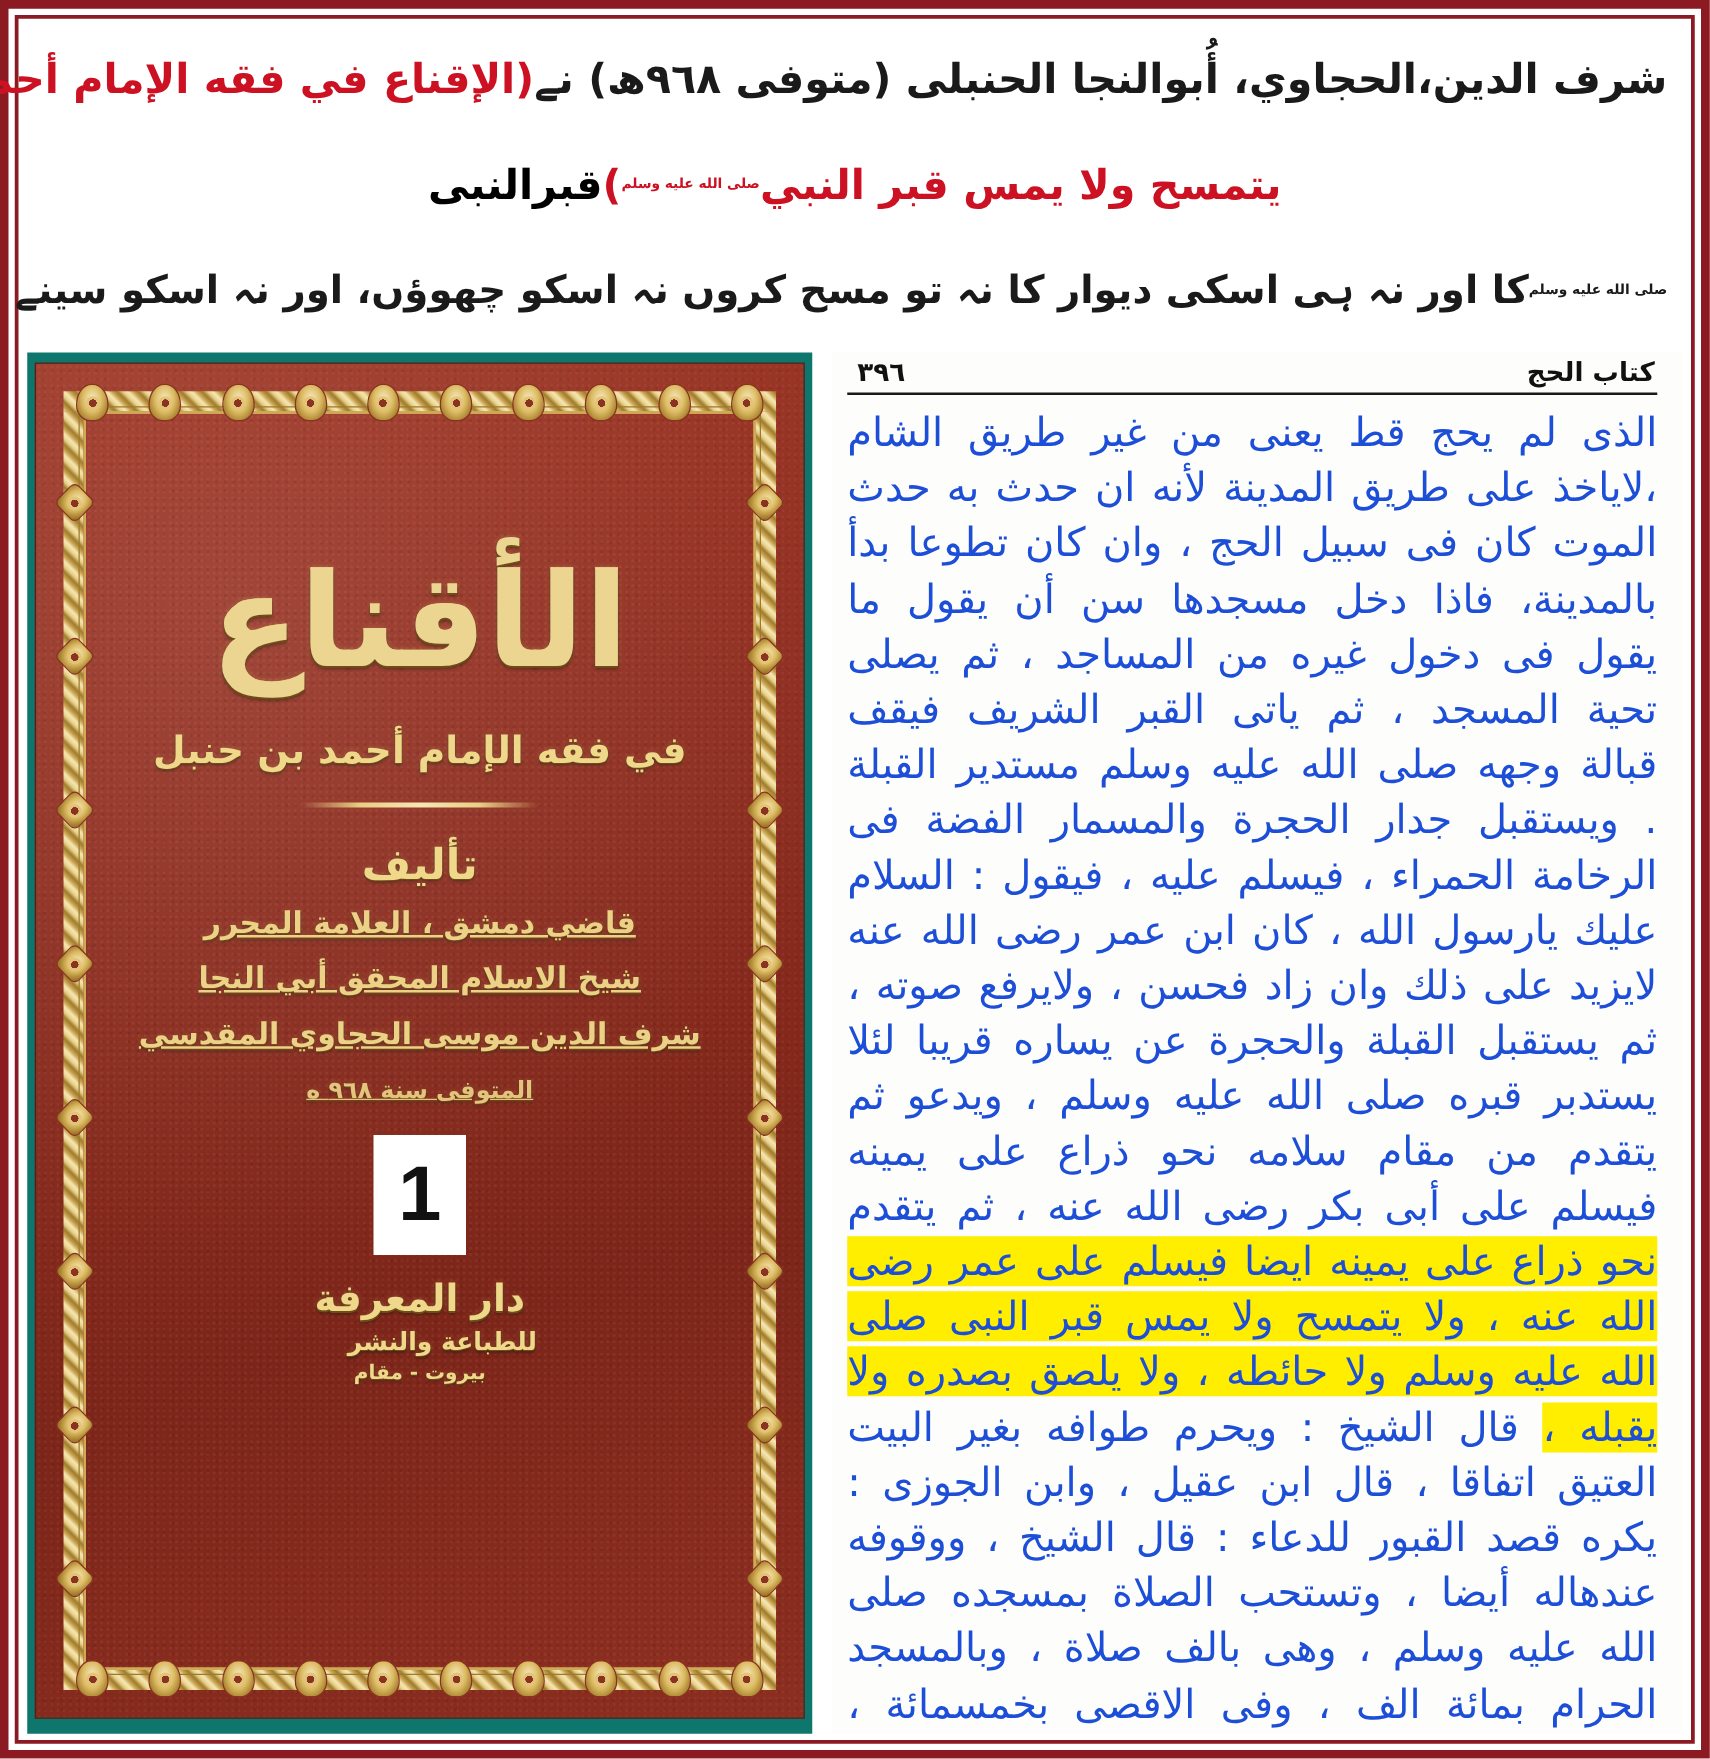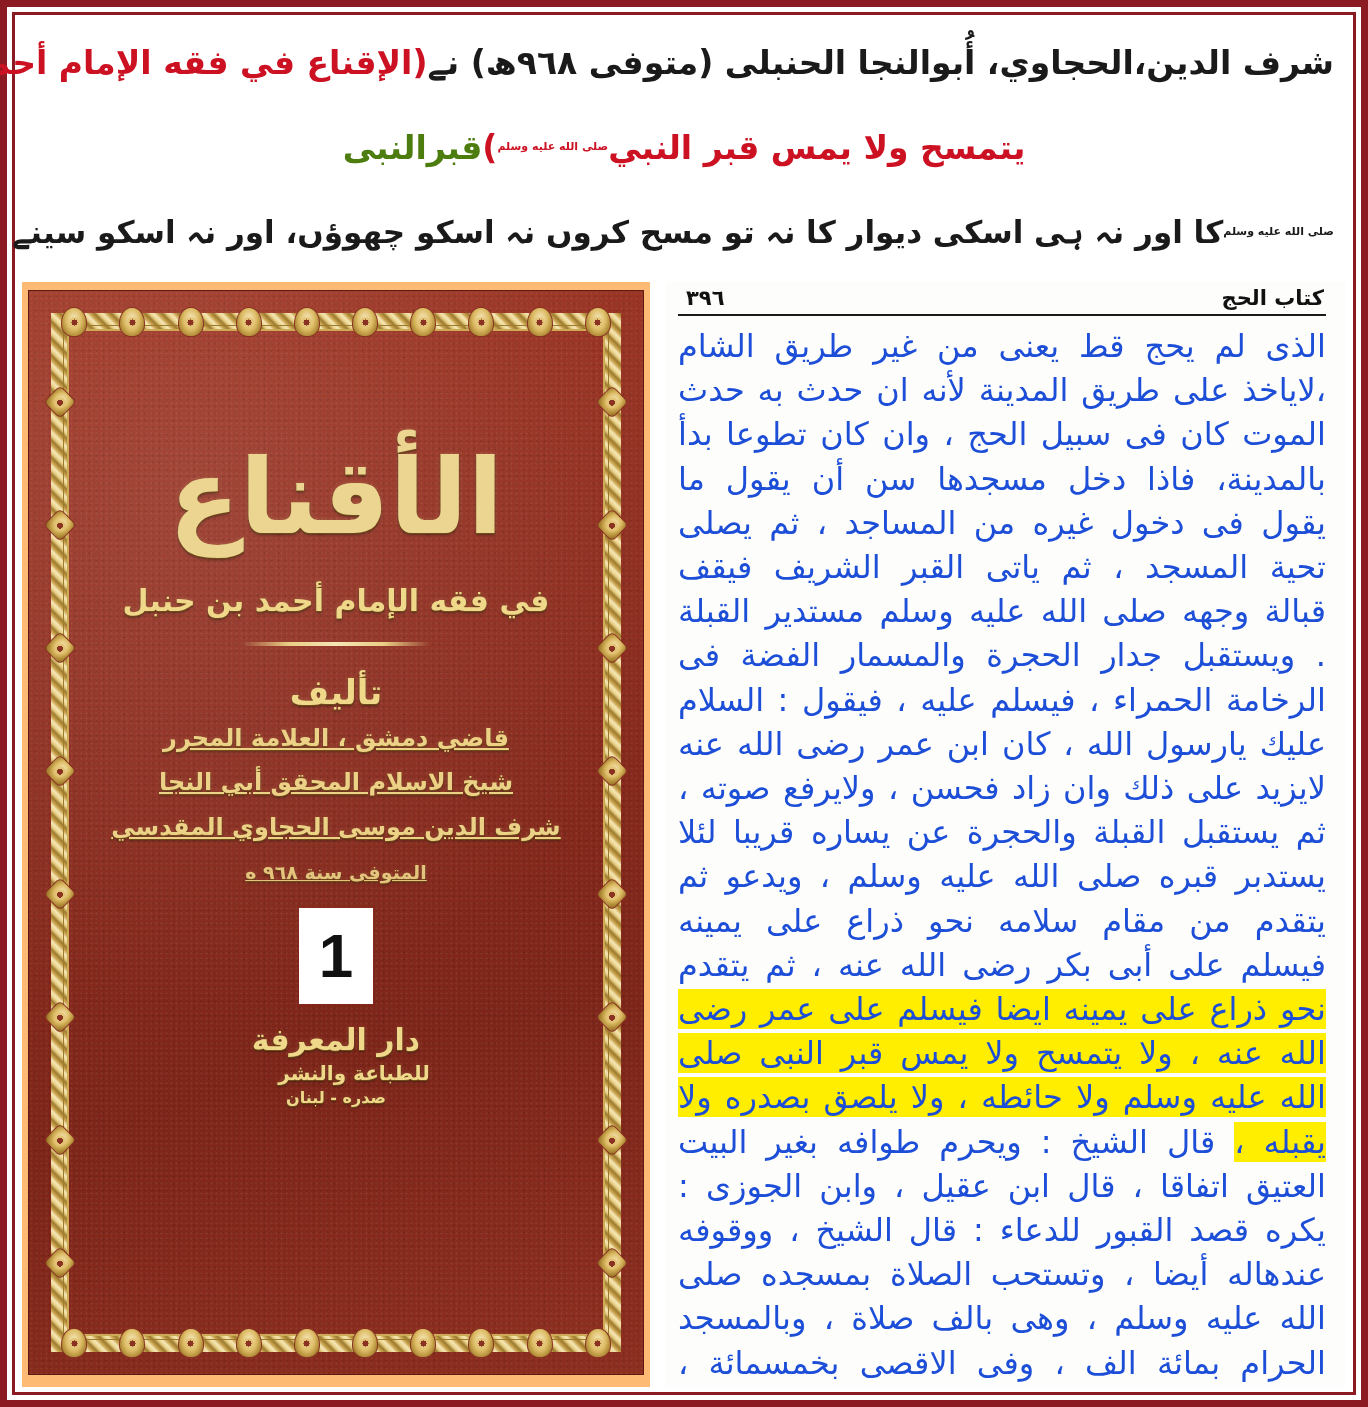--- a/index.html
+++ b/index.html
@@ -59,21 +59,21 @@
   .hline1 .red { color: #cc1122; }
   .hline2 {
     font-size: 33px;
     font-weight: 700;
     color: #cc1122;
     height: 86px;
     display: flex;
     align-items: center;
     justify-content: center;
   }
-  .hline2 .blk { color: #4d7c0f; font-weight: 700; }
+  .hline2 .blk { color: #000000; font-weight: 700; }
   .hline3 {
     font-size: 31px;
     font-weight: 600;
     color: #1a1a1a;
     height: 84px;
     display: flex;
     align-items: center;
     justify-content: flex-start;
   }
   .salla {
@@ -93,21 +93,21 @@
     display: flex;
     flex-direction: row-reverse;
     gap: 16px;
   }
 
   
   .cover-wrap {
     position: relative;
     width: 628px;
     flex: 0 0 628px;
-    background: #fdba74;
+    background: #0f766e;
     padding: 8px 6px 12px 6px;
   }
   .cover {
     position: relative;
     width: 100%;
     height: 100%;
     background:
       radial-gradient(circle at 22% 16%, rgba(255,255,255,.10), rgba(0,0,0,0) 55%),
       linear-gradient(165deg, #9e3524 0%, #8e2d1f 35%, #7d2519 70%, #8c2e20 100%);
     border: 1px solid #5e1a10;
@@ -415,21 +415,21 @@
           <div class="ct-taleef">تأليف</div>
           <div class="ct-auth">
             <div>قاضي دمشق ، العلامة المحرر</div>
             <div>شيخ الاسلام المحقق أبي النجا</div>
             <div>شرف الدين موسى الحجاوي المقدسي</div>
             <div class="ct-year">المتوفى سنة ٩٦٨ ه</div>
           </div>
           <div class="vol-badge">1</div>
           <div class="ct-pub">دار المعرفة</div>
           <div class="ct-pub2">للطباعة والنشر</div>
-          <div class="ct-pub3">صدره - لبنان</div>
+          <div class="ct-pub3">بيروت - مقام</div>
         </div>
 
       </div>
     </div>
 
     <div class="scan">
 
       <div class="scan-head">
         <span>كتاب الحج</span>
         <span>٣٩٦</span>

